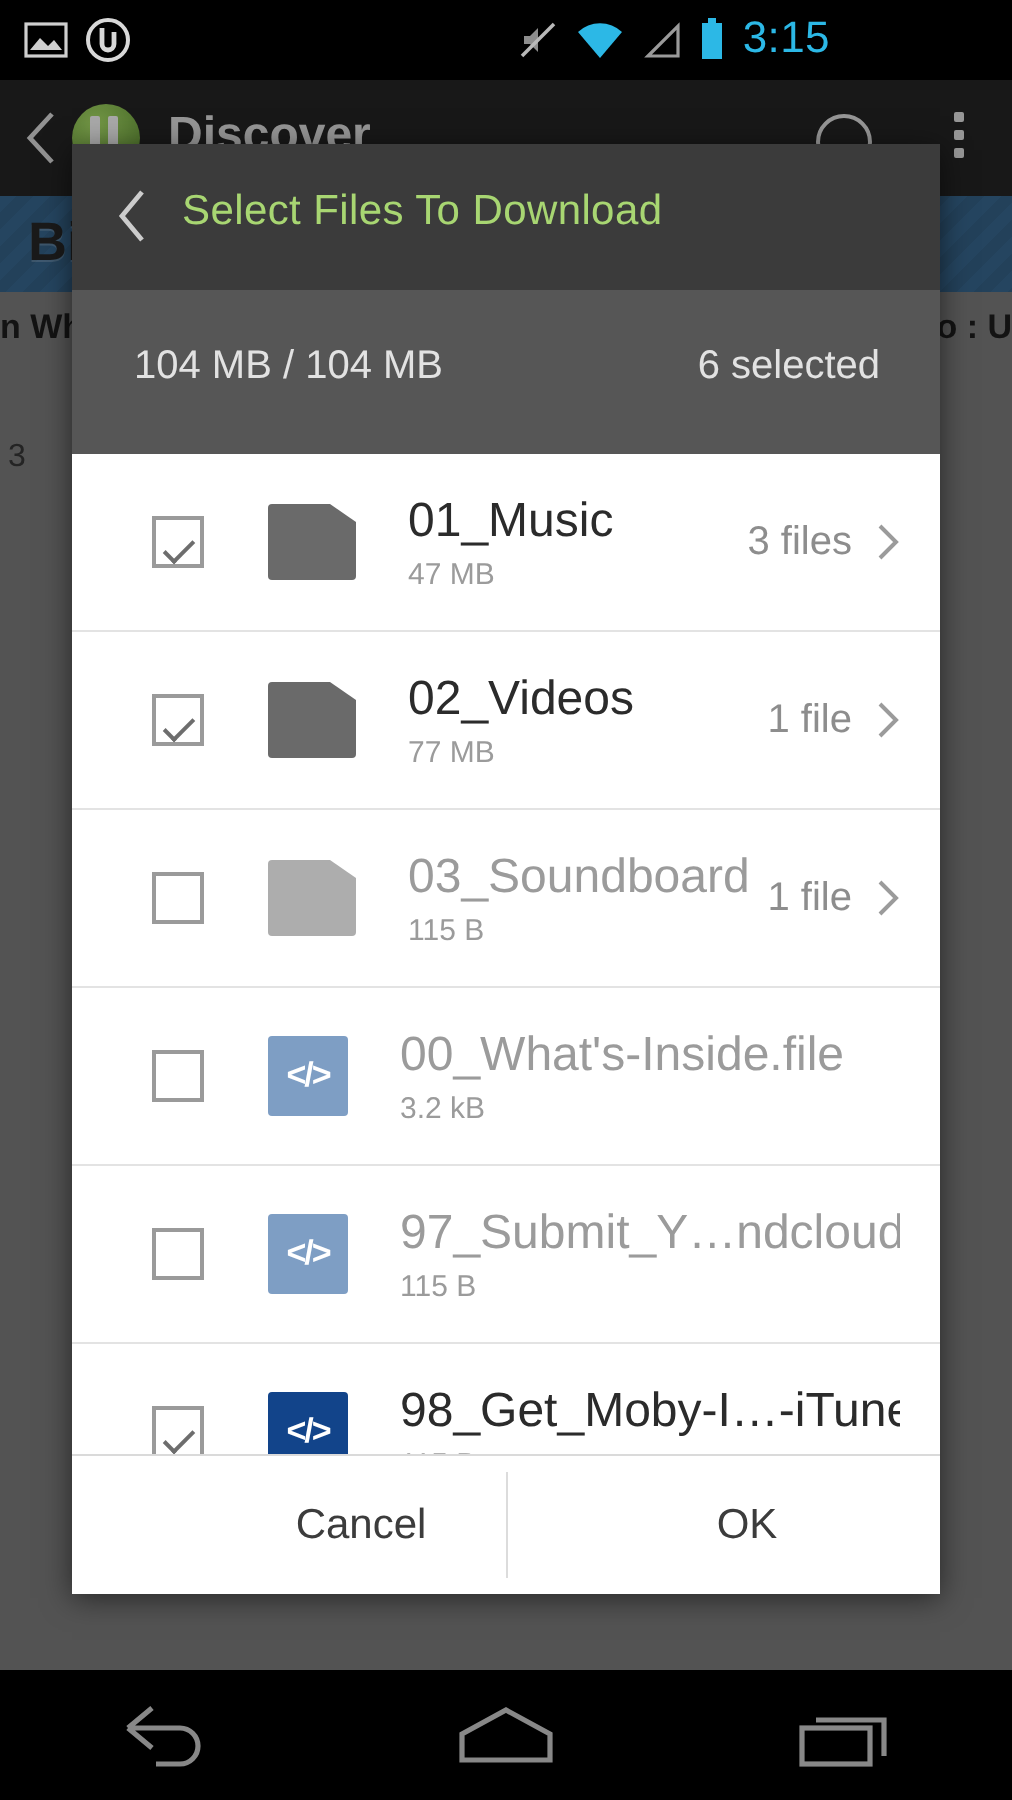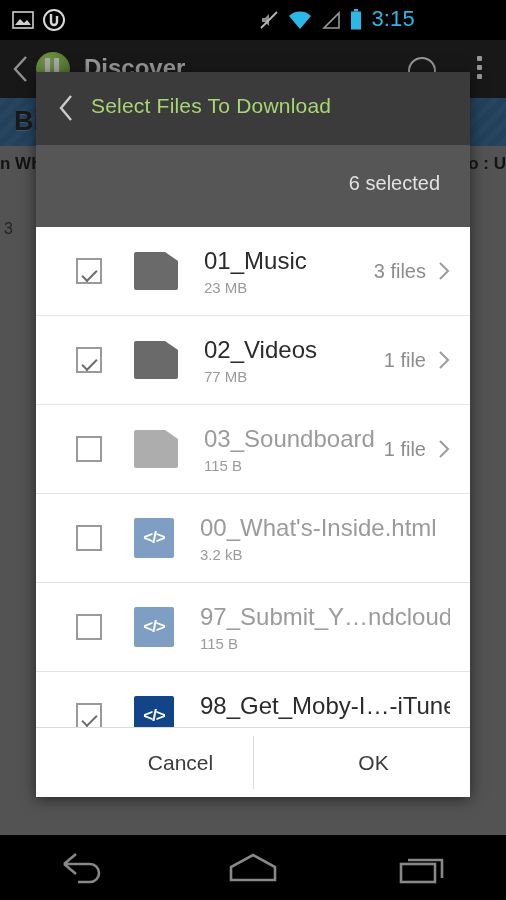--- a/index.html
+++ b/index.html
@@ -133,30 +133,31 @@
 <div id="dialog">
 
   <div id="dlg-header">
     <svg id="dlg-back" viewBox="0 0 20 30">
       <path d="M15 3 L5 15 L15 27" fill="none" stroke="#cccccc" stroke-width="2.4"></path>
     </svg>
     <div id="dlg-title">Select Files To Download</div>
   </div>
 
   <div id="dlg-sub">
+    <div id="dlg-size">104 MB / 104 MB</div>
     <div id="dlg-sel">6 selected</div>
   </div>
 
   <div id="dlg-list">
       <div class="row">
         <div class="cb on"></div>
         <div class="ficon folder"></div>
         <div class="meta">
           <div class="fname">01_Music</div>
-          <div class="fsize">23 MB</div>
+          <div class="fsize">47 MB</div>
         </div>
         <div class="right">
           <div class="count">3 files</div>
           <svg class="chev" viewBox="0 0 12 20">
             <path d="M2 2 L10 10 L2 18" fill="none" stroke="#9b9b9b" stroke-width="2"></path>
           </svg>
         </div>
       </div>
       <div class="row">
         <div class="cb on"></div>
@@ -183,21 +184,21 @@
           <div class="count">1 file</div>
           <svg class="chev" viewBox="0 0 12 20">
             <path d="M2 2 L10 10 L2 18" fill="none" stroke="#9b9b9b" stroke-width="2"></path>
           </svg>
         </div>
       </div>
       <div class="row dim">
         <div class="cb"></div>
         <div class="ficon html">&lt;/&gt;</div>
         <div class="meta">
-          <div class="fname">00_What's-Inside.html</div>
+          <div class="fname">00_What's-Inside.file</div>
           <div class="fsize">3.2 kB</div>
         </div>
         <div class="right"></div>
       </div>
       <div class="row dim">
         <div class="cb"></div>
         <div class="ficon html">&lt;/&gt;</div>
         <div class="meta">
           <div class="fname">97_Submit_Y…ndcloud.html</div>
           <div class="fsize">115 B</div>

